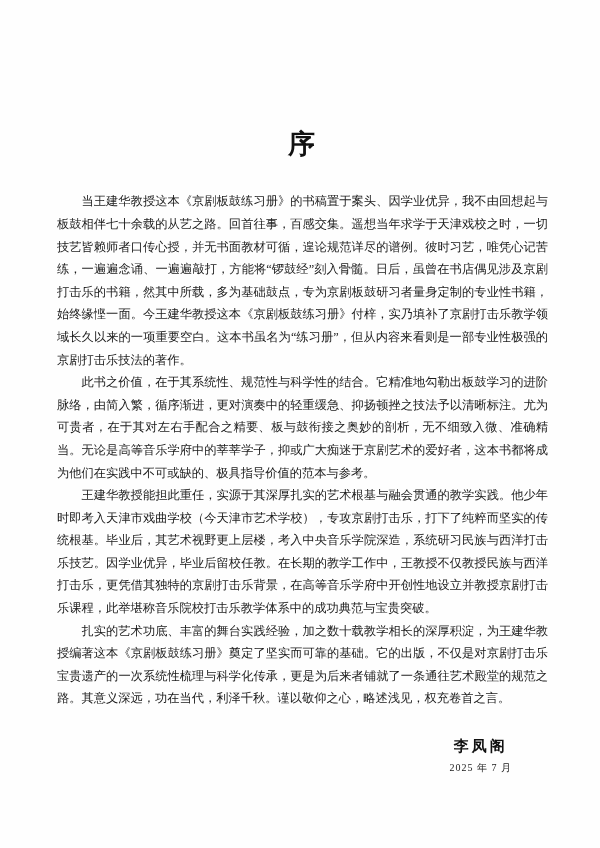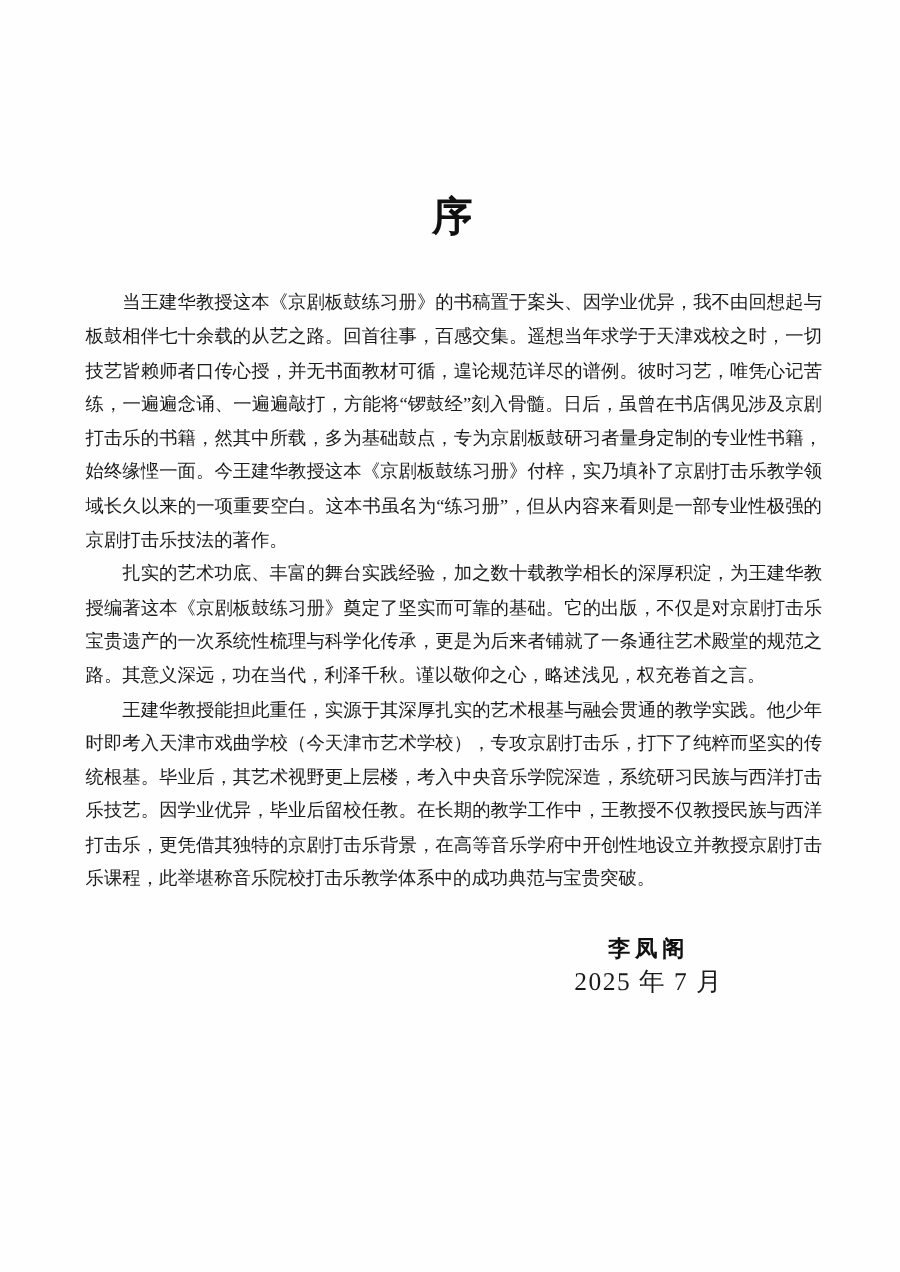--- a/index.html
+++ b/index.html
@@ -34,48 +34,49 @@
     line-height: 22.6px;
     text-align: justify;
     text-justify: inter-ideograph;
     text-indent: 2em;
     color: #1a1a1a;
     word-break: break-all;
     overflow-wrap: anywhere;
   }
   .signature-block {
     width: max-content;
-    margin: 26px 66px 0 auto;
+    margin: 26px 36px 0 auto;
     text-align: center;
     font-family: Liberation Serif, serif;
   }
   .author-signature {
     font-size: 15px;
     font-weight: 700;
     letter-spacing: 3px;
     line-height: 20px;
     color: #101010;
   }
   .preface-date {
-    font-size: 17px;
+    font-size: 10px;
     letter-spacing: 1px;
     line-height: 20px;
     margin-top: 2px;
     color: #1a1a1a;
   }
 </style>
 </head>
 <body>
 
 <div class="page">
   <h1 class="page-title">序</h1>
 
   <div class="preface-body">
     <p>当王建华教授这本《京剧板鼓练习册》的书稿置于案头、因学业优异，我不由回想起与板鼓相伴七十余载的从艺之路。回首往事，百感交集。遥想当年求学于天津戏校之时，一切技艺皆赖师者口传心授，并无书面教材可循，遑论规范详尽的谱例。彼时习艺，唯凭心记苦练，一遍遍念诵、一遍遍敲打，方能将“锣鼓经”刻入骨髓。日后，虽曾在书店偶见涉及京剧打击乐的书籍，然其中所载，多为基础鼓点，专为京剧板鼓研习者量身定制的专业性书籍，始终缘悭一面。今王建华教授这本《京剧板鼓练习册》付梓，实乃填补了京剧打击乐教学领域长久以来的一项重要空白。这本书虽名为“练习册”，但从内容来看则是一部专业性极强的京剧打击乐技法的著作。</p>
+    <p>此书之价值，在于其系统性、规范性与科学性的结合。它精准地勾勒出板鼓学习的进阶脉络，由简入繁，循序渐进，更对演奏中的轻重缓急、抑扬顿挫之技法予以清晰标注。尤为可贵者，在于其对左右手配合之精要、板与鼓衔接之奥妙的剖析，无不细致入微、准确精当。无论是高等音乐学府中的莘莘学子，抑或广大痴迷于京剧艺术的爱好者，这本书都将成为他们在实践中不可或缺的、极具指导价值的范本与参考。</p>
+    <p>王建华教授能担此重任，实源于其深厚扎实的艺术根基与融会贯通的教学实践。他少年时即考入天津市戏曲学校（今天津市艺术学校），专攻京剧打击乐，打下了纯粹而坚实的传统根基。毕业后，其艺术视野更上层楼，考入中央音乐学院深造，系统研习民族与西洋打击乐技艺。因学业优异，毕业后留校任教。在长期的教学工作中，王教授不仅教授民族与西洋打击乐，更凭借其独特的京剧打击乐背景，在高等音乐学府中开创性地设立并教授京剧打击乐课程，此举堪称音乐院校打击乐教学体系中的成功典范与宝贵突破。</p>
     <p>扎实的艺术功底、丰富的舞台实践经验，加之数十载教学相长的深厚积淀，为王建华教授编著这本《京剧板鼓练习册》奠定了坚实而可靠的基础。它的出版，不仅是对京剧打击乐宝贵遗产的一次系统性梳理与科学化传承，更是为后来者铺就了一条通往艺术殿堂的规范之路。其意义深远，功在当代，利泽千秋。谨以敬仰之心，略述浅见，权充卷首之言。</p>
-    <p>王建华教授能担此重任，实源于其深厚扎实的艺术根基与融会贯通的教学实践。他少年时即考入天津市戏曲学校（今天津市艺术学校），专攻京剧打击乐，打下了纯粹而坚实的传统根基。毕业后，其艺术视野更上层楼，考入中央音乐学院深造，系统研习民族与西洋打击乐技艺。因学业优异，毕业后留校任教。在长期的教学工作中，王教授不仅教授民族与西洋打击乐，更凭借其独特的京剧打击乐背景，在高等音乐学府中开创性地设立并教授京剧打击乐课程，此举堪称音乐院校打击乐教学体系中的成功典范与宝贵突破。</p>
   </div>
 
   <div class="signature-block">
     <div class="author-signature">李凤阁</div>
     <div class="preface-date">2025 年 7 月</div>
   </div>
 </div>
 
 </body></html>

